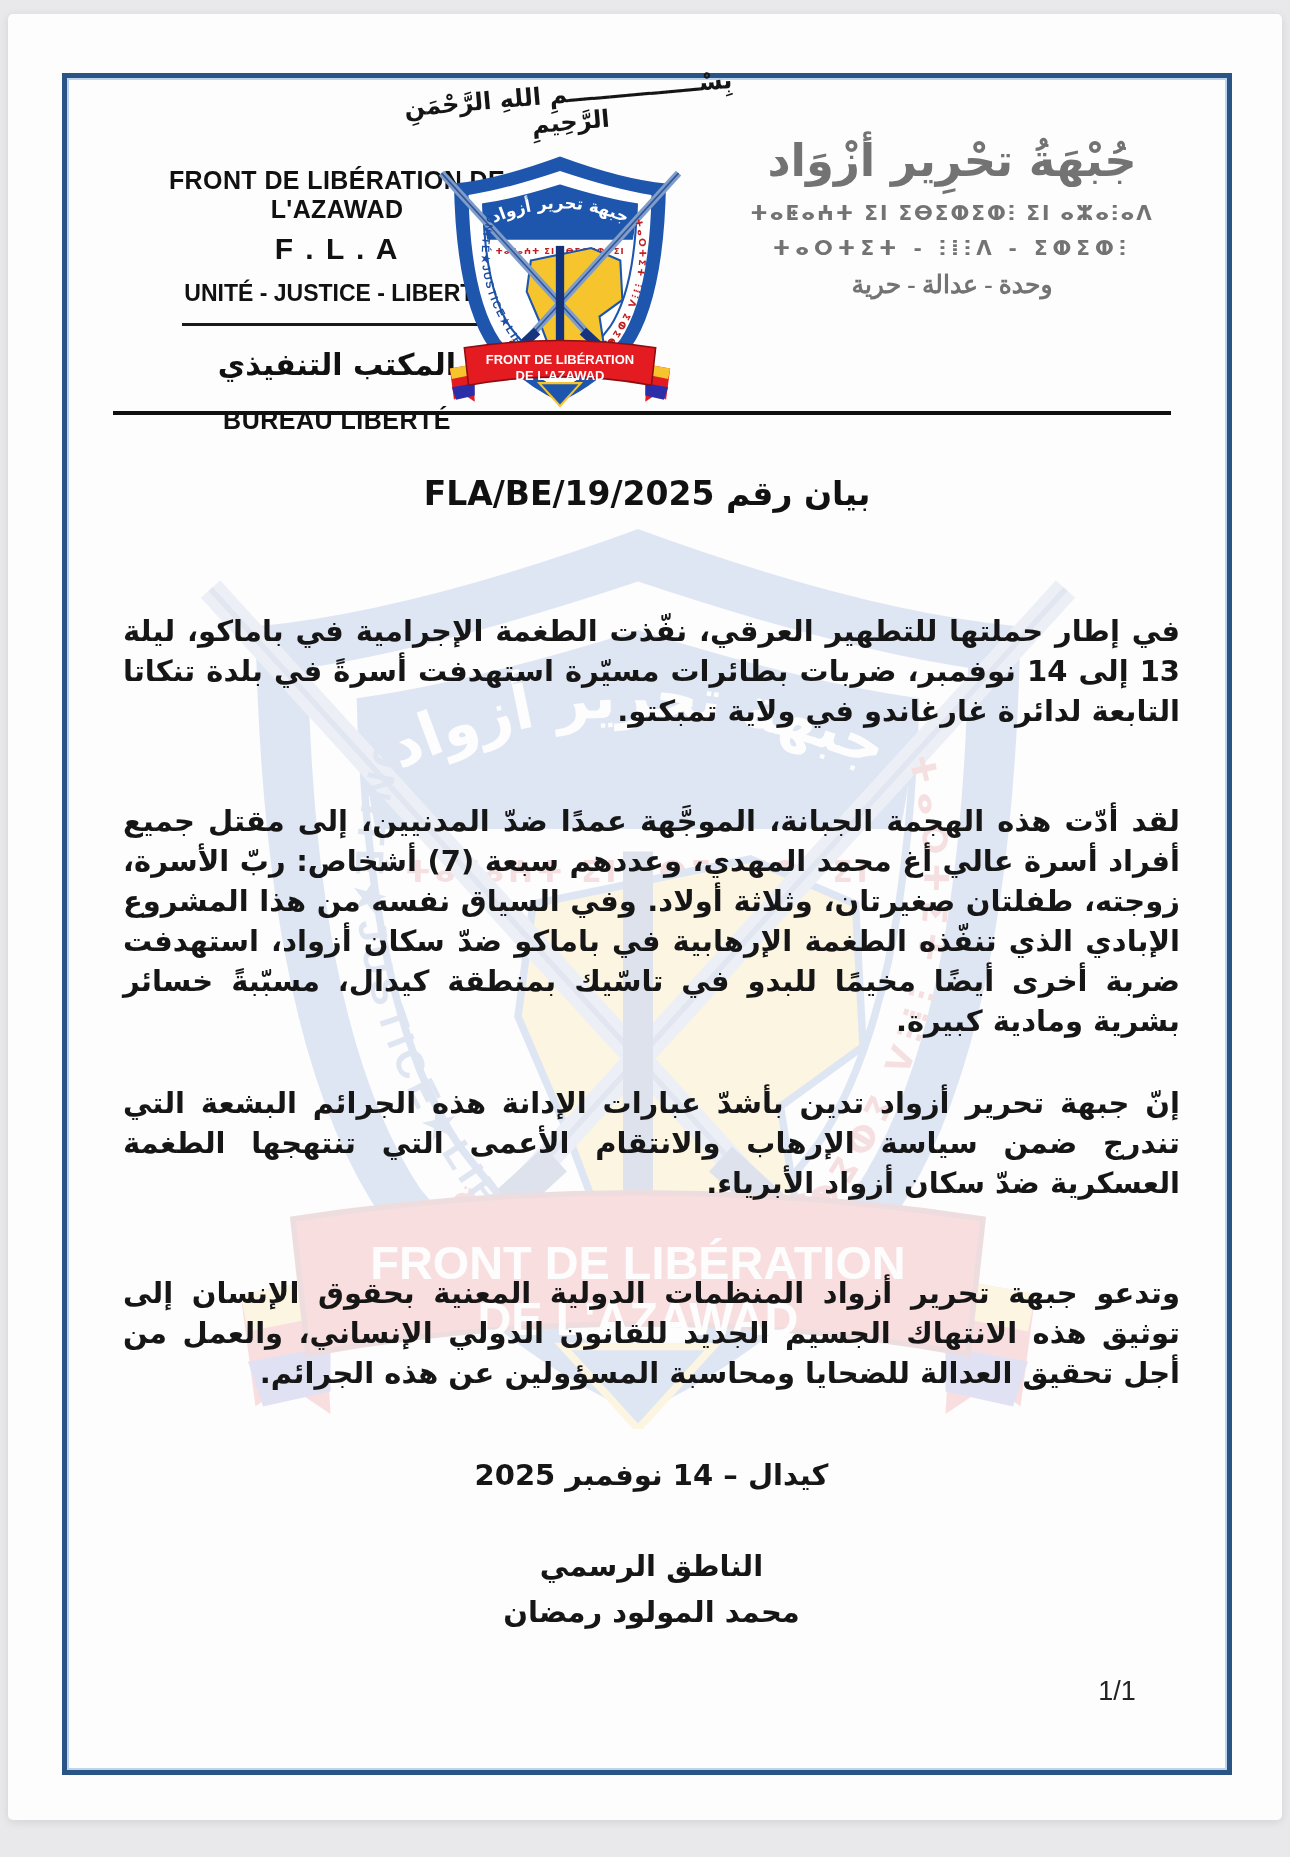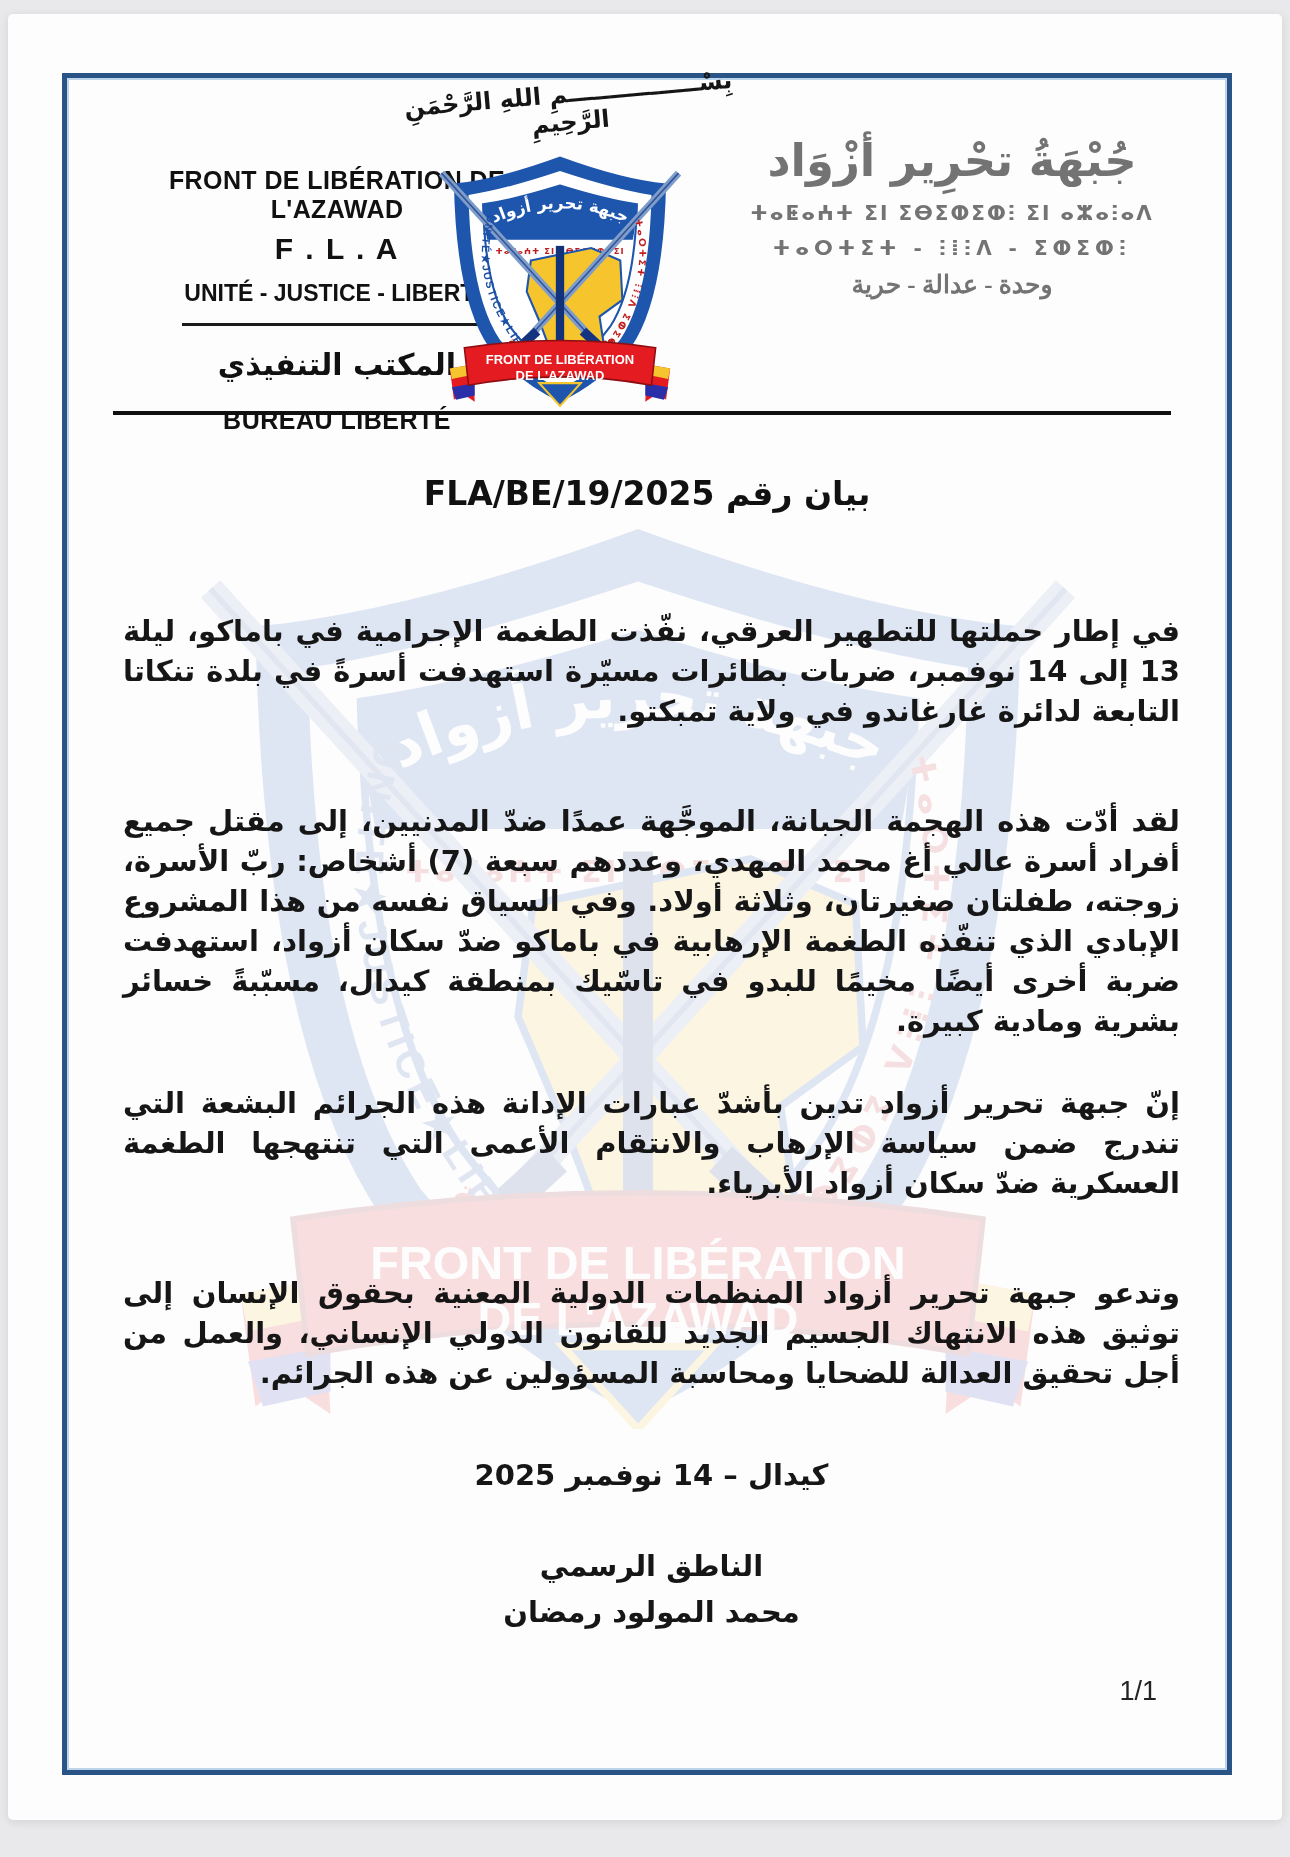--- a/index.html
+++ b/index.html
@@ -38,21 +38,21 @@
   
   .title{position:absolute;left:0;top:396px;width:100%;text-align:center;direction:rtl;
     font-family:"DejaVu Sans",sans-serif;font-size:33px;font-weight:bold;color:#111;}
   .para{position:absolute;left:40px;width:1057px;direction:rtl;text-align:justify;
     font-family:"DejaVu Sans",sans-serif;font-size:29px;font-weight:bold;
     line-height:40px;color:#161616;margin:16px;}
   .p1{top:517px;} .p2{top:707px;} .p3{top:989px;} .p4{top:1179px;}
   .dateline{top:1361px;text-align:center;}
   .sig-role{top:1452px;text-align:center;}
   .sig-name{top:1498px;text-align:center;}
-  .page-num{position:absolute;left:1010px;top:1598px;width:80px;text-align:right;
+  .page-num{position:absolute;left:1010px;top:1598px;width:80px;text-align:center;
     font-size:27px;color:#222;}
   .hidden-defs{position:absolute;width:0;height:0;overflow:hidden;}
 </style>
 </head>
 <body>
 
 <svg class="hidden-defs" aria-hidden="true">
   <symbol id="fla-logo" viewBox="0 0 240 252" overflow="visible">
     <path id="pth-left" d="M52 64 Q24 142 104 224" fill="none"></path>
     <path id="pth-right" d="M190 66 Q216 144 136 226" fill="none"></path>

